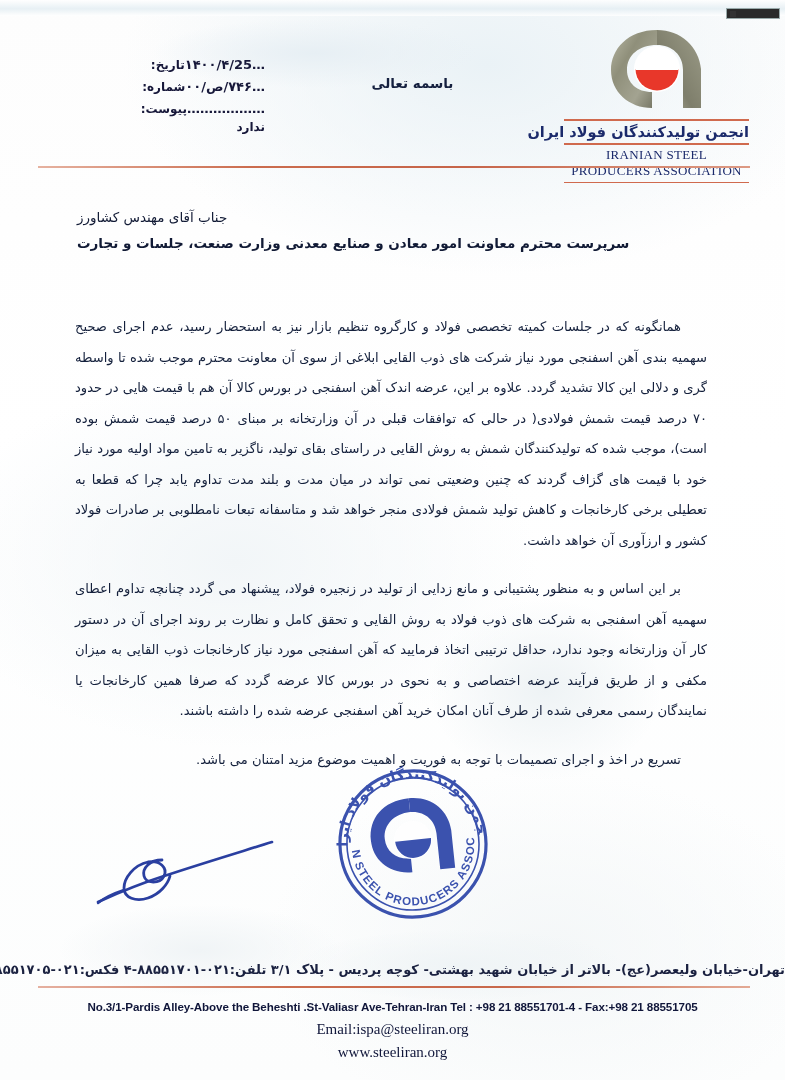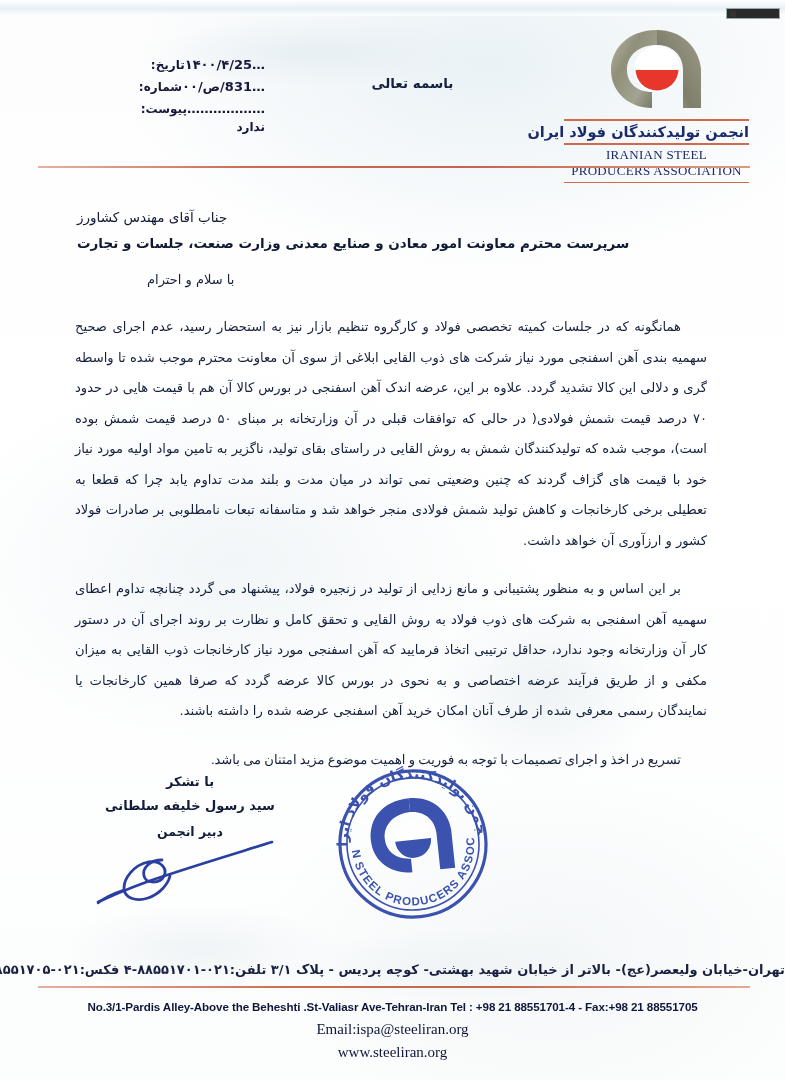--- a/index.html
+++ b/index.html
@@ -67,21 +67,21 @@
   .greeting{position:absolute;right:78px;top:272px;width:560px;text-align:left;
     font-size:13px;color:#15203f;direction:rtl;}
 
   
   .body-wrap{position:absolute;right:78px;top:312px;width:632px;direction:rtl;}
   .para{
     font-size:13.1px;line-height:30.5px;color:#14203c;
     text-align:justify;text-align-last:right;
     margin:0 0 18px 0;text-indent:26px;
   }
-  .para:last-child{margin-bottom:0;font-family:Liberation Serif, serif;}
+  .para:last-child{margin-bottom:0;}
   .para.short{text-align:right;text-indent:26px;}
 
   
   .sig{position:absolute;right:505px;top:770px;width:180px;text-align:center;direction:rtl;}
   .sig-l{font-size:13px;font-weight:bold;color:#121c38;line-height:24px;}
   .sig-title{font-size:12.5px;font-weight:bold;color:#121c38;line-height:24px;margin-top:2px;}
   .sig-ink{position:absolute;right:505px;top:838px;width:190px;height:72px;}
 
   
   .stamp{position:absolute;left:325px;top:752px;width:175px;height:175px;
@@ -162,47 +162,41 @@
     <div class="rule-o"></div>
   </div>
 
   <div class="basmala">باسمه تعالی</div>
 
   <div class="meta">
     <div class="meta-row">
       <span class="dots">…</span><span class="val">۱۴۰۰/۴/25</span><span class="lbl">تاریخ:</span>
     </div>
     <div class="meta-row">
-      <span class="dots">…</span><span class="val">831/ص/۰۰</span><span class="lbl">شماره:</span>
+      <span class="dots">…</span><span class="val">۷۴۶/ص/۰۰</span><span class="lbl">شماره:</span>
     </div>
     <div class="meta-row">
       <span class="dots">………………</span><span class="lbl">پیوست:</span>
     </div>
     <div class="meta-none">ندارد</div>
   </div>
 
   <div class="hdr-rule"></div>
 
   <div class="recipient">
     <div class="rcp-line1">جناب آقای مهندس کشاورز</div>
     <div class="rcp-line2">سرپرست محترم معاونت  امور معادن و صنایع معدنی وزارت صنعت، جلسات و تجارت</div>
   </div>
-  <div class="greeting">با سلام و احترام</div>
 
   <div class="body-wrap">
     <p class="para">همانگونه که در جلسات کمیته تخصصی فولاد و کارگروه تنظیم بازار نیز به استحضار رسید، عدم اجرای صحیح  سهمیه بندی آهن اسفنجی مورد نیاز شرکت های ذوب القایی ابلاغی از سوی آن معاونت محترم موجب شده تا واسطه گری و دلالی این کالا تشدید گردد. علاوه بر این، عرضه اندک آهن اسفنجی در بورس کالا آن هم با  قیمت هایی در حدود ۷۰ درصد قیمت شمش فولادی( در حالی که توافقات قبلی در آن وزارتخانه بر مبنای ۵۰ درصد قیمت شمش بوده است)، موجب شده که تولیدکنندگان شمش به روش القایی در راستای بقای تولید، ناگزیر به تامین مواد اولیه مورد نیاز خود با قیمت های گزاف گردند که چنین وضعیتی نمی تواند در میان مدت و بلند مدت تداوم یابد چرا که قطعا به تعطیلی برخی کارخانجات و کاهش تولید شمش فولادی منجر خواهد شد و متاسفانه تبعات نامطلوبی بر صادرات فولاد کشور و ارزآوری آن خواهد داشت.</p>
     <p class="para">بر این اساس و به منظور پشتیبانی و مانع زدایی از تولید در زنجیره فولاد، پیشنهاد می گردد چنانچه تداوم اعطای سهمیه آهن اسفنجی به شرکت های ذوب فولاد به روش القایی و تحقق کامل و نظارت بر روند اجرای آن در دستور کار آن وزارتخانه وجود ندارد، حداقل ترتیبی اتخاذ فرمایید که آهن اسفنجی مورد نیاز کارخانجات ذوب القایی به میزان مکفی و از طریق فرآیند عرضه اختصاصی و به نحوی در بورس کالا عرضه گردد که صرفا همین کارخانجات یا نمایندگان رسمی معرفی شده از طرف آنان امکان خرید آهن اسفنجی عرضه شده را داشته باشند.</p>
     <p class="para short">تسریع در اخذ و اجرای تصمیمات با توجه به فوریت و اهمیت موضوع مزید امتنان می باشد.</p>
   </div>
 
-  <div class="sig">
-    <div class="sig-l">با تشکر</div>
-    <div class="sig-l">سید رسول خلیفه سلطانی</div>
-    <div class="sig-title">دبیر انجمن</div>
-  </div>
   <div class="sig-ink">
     <svg viewBox="0 0 190 72" width="190" height="72" aria-hidden="true">
       <g fill="none" stroke="#2a3fa0" stroke-linecap="round" stroke-linejoin="round">
         <path d="M182 4 C150 14, 110 26, 74 38 C52 45, 30 54, 8 64" stroke-width="2.6"></path>
         <path d="M72 22 C60 22, 52 30, 54 38 C56 46, 70 46, 74 38
                  C78 30, 70 22, 58 24 C44 27, 34 40, 34 50
                  C34 60, 46 64, 58 60 C70 56, 78 46, 80 38" stroke-width="2.8"></path>
         <path d="M34 52 C22 56, 14 60, 8 65" stroke-width="2.4"></path>
       </g>
     </svg>

